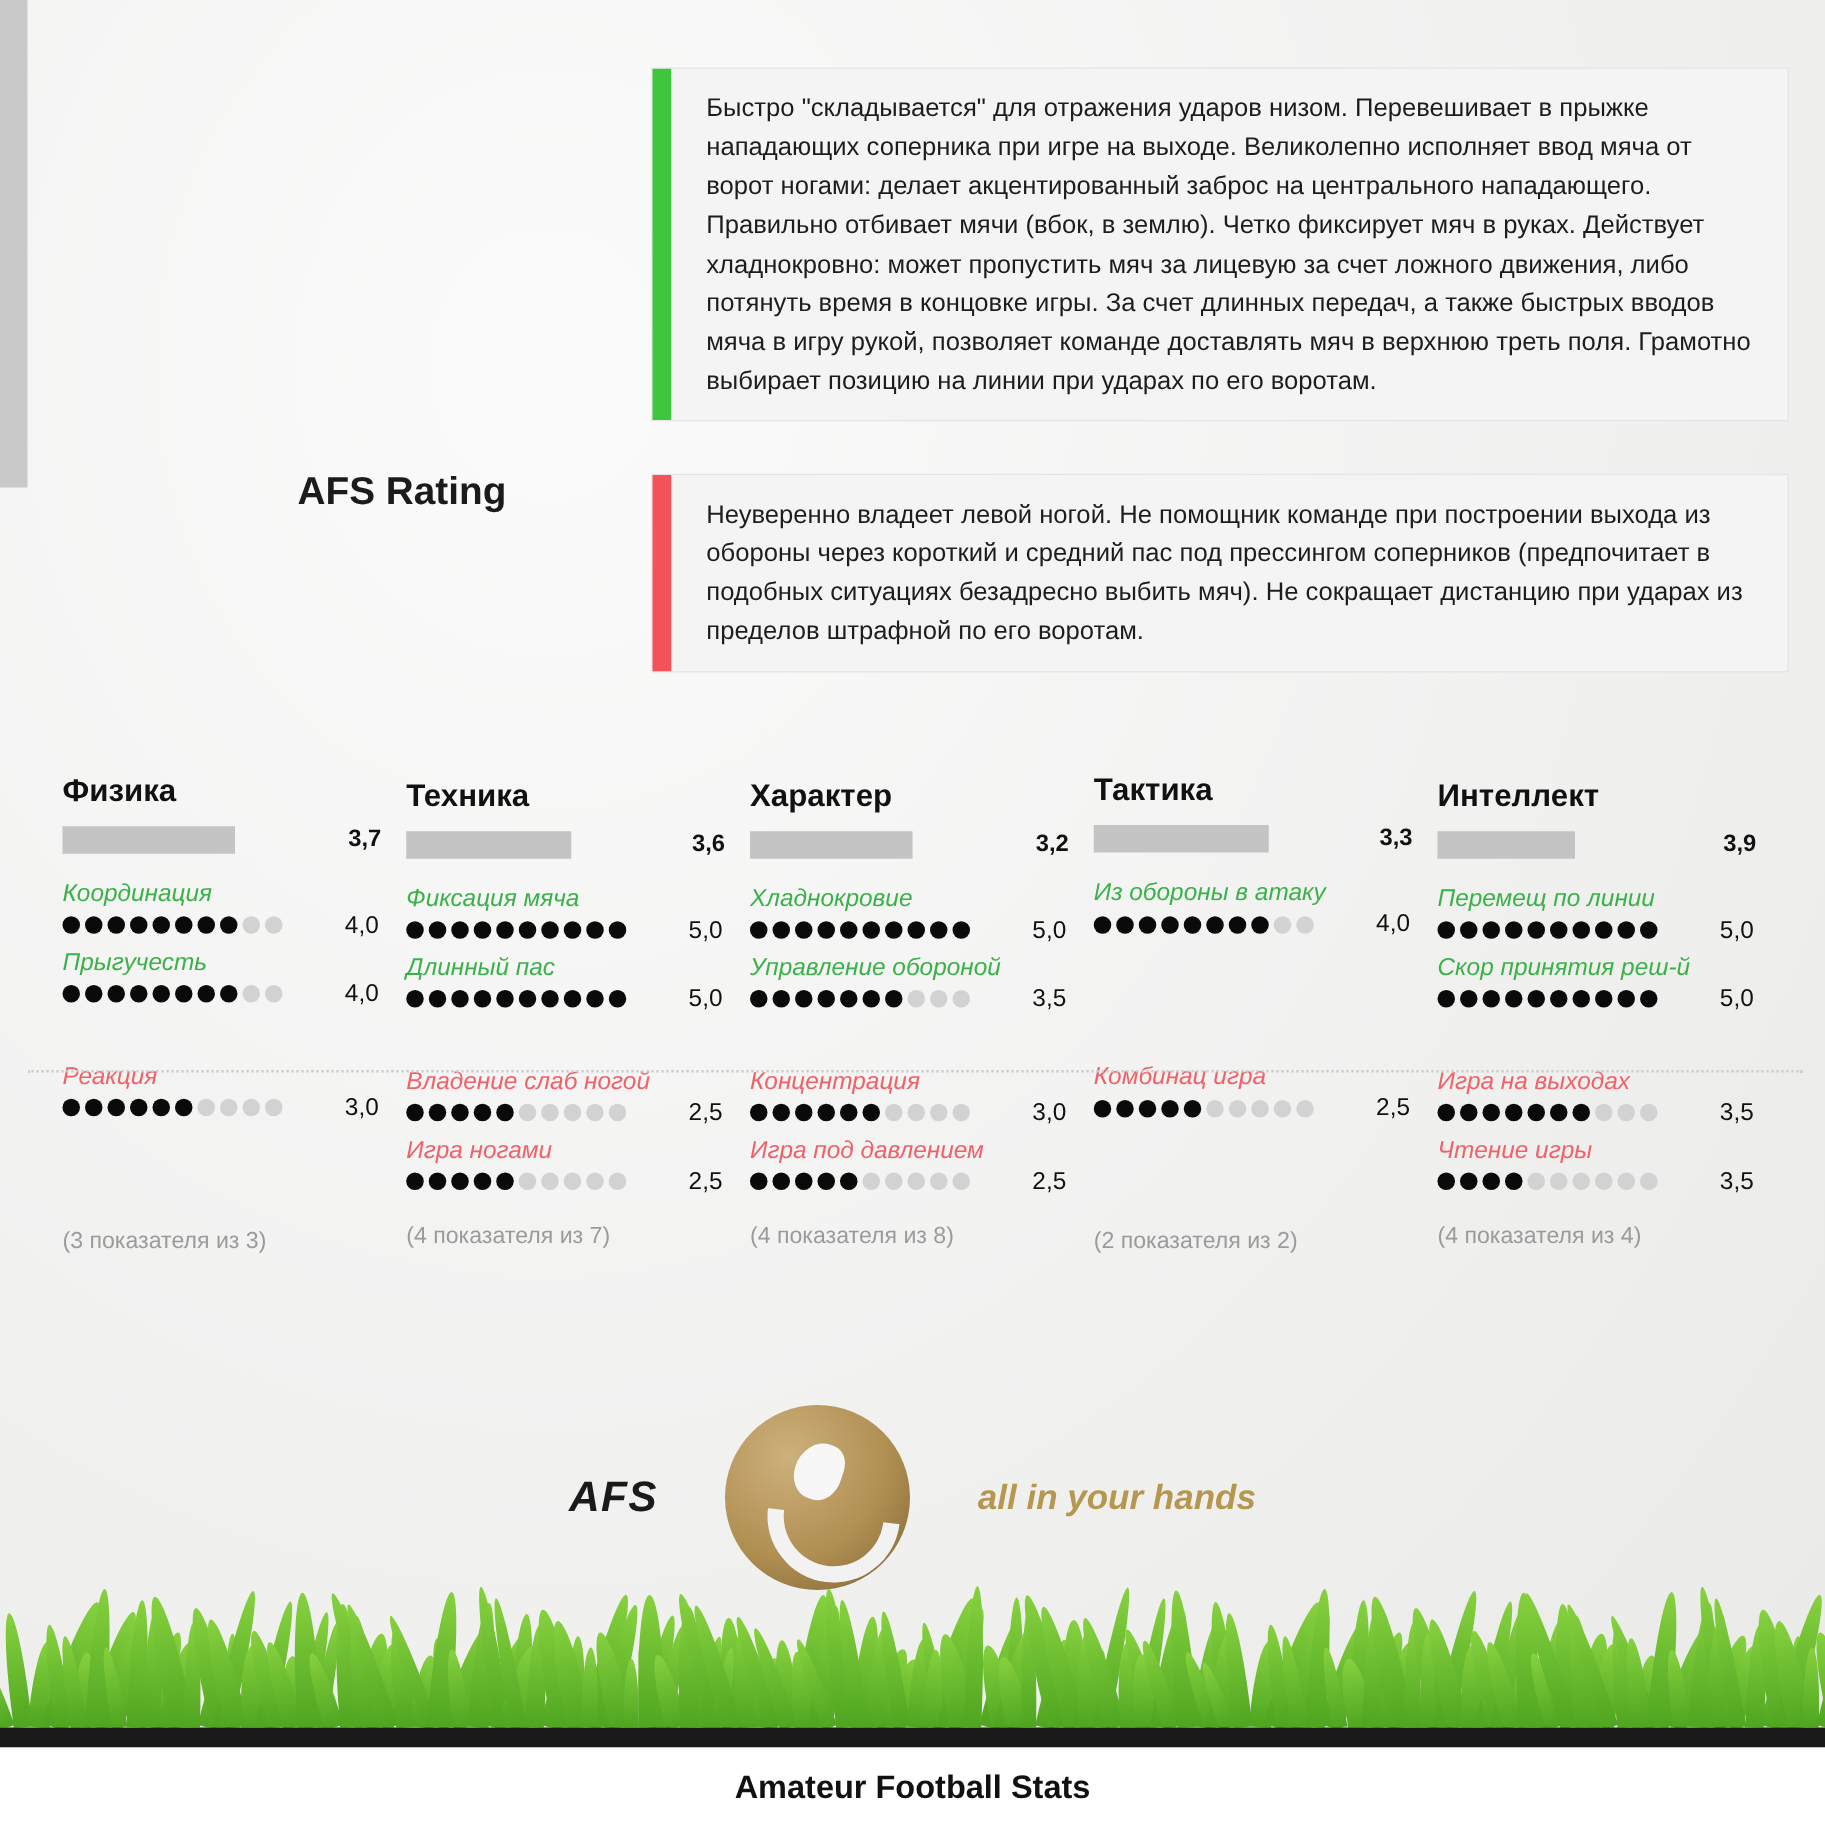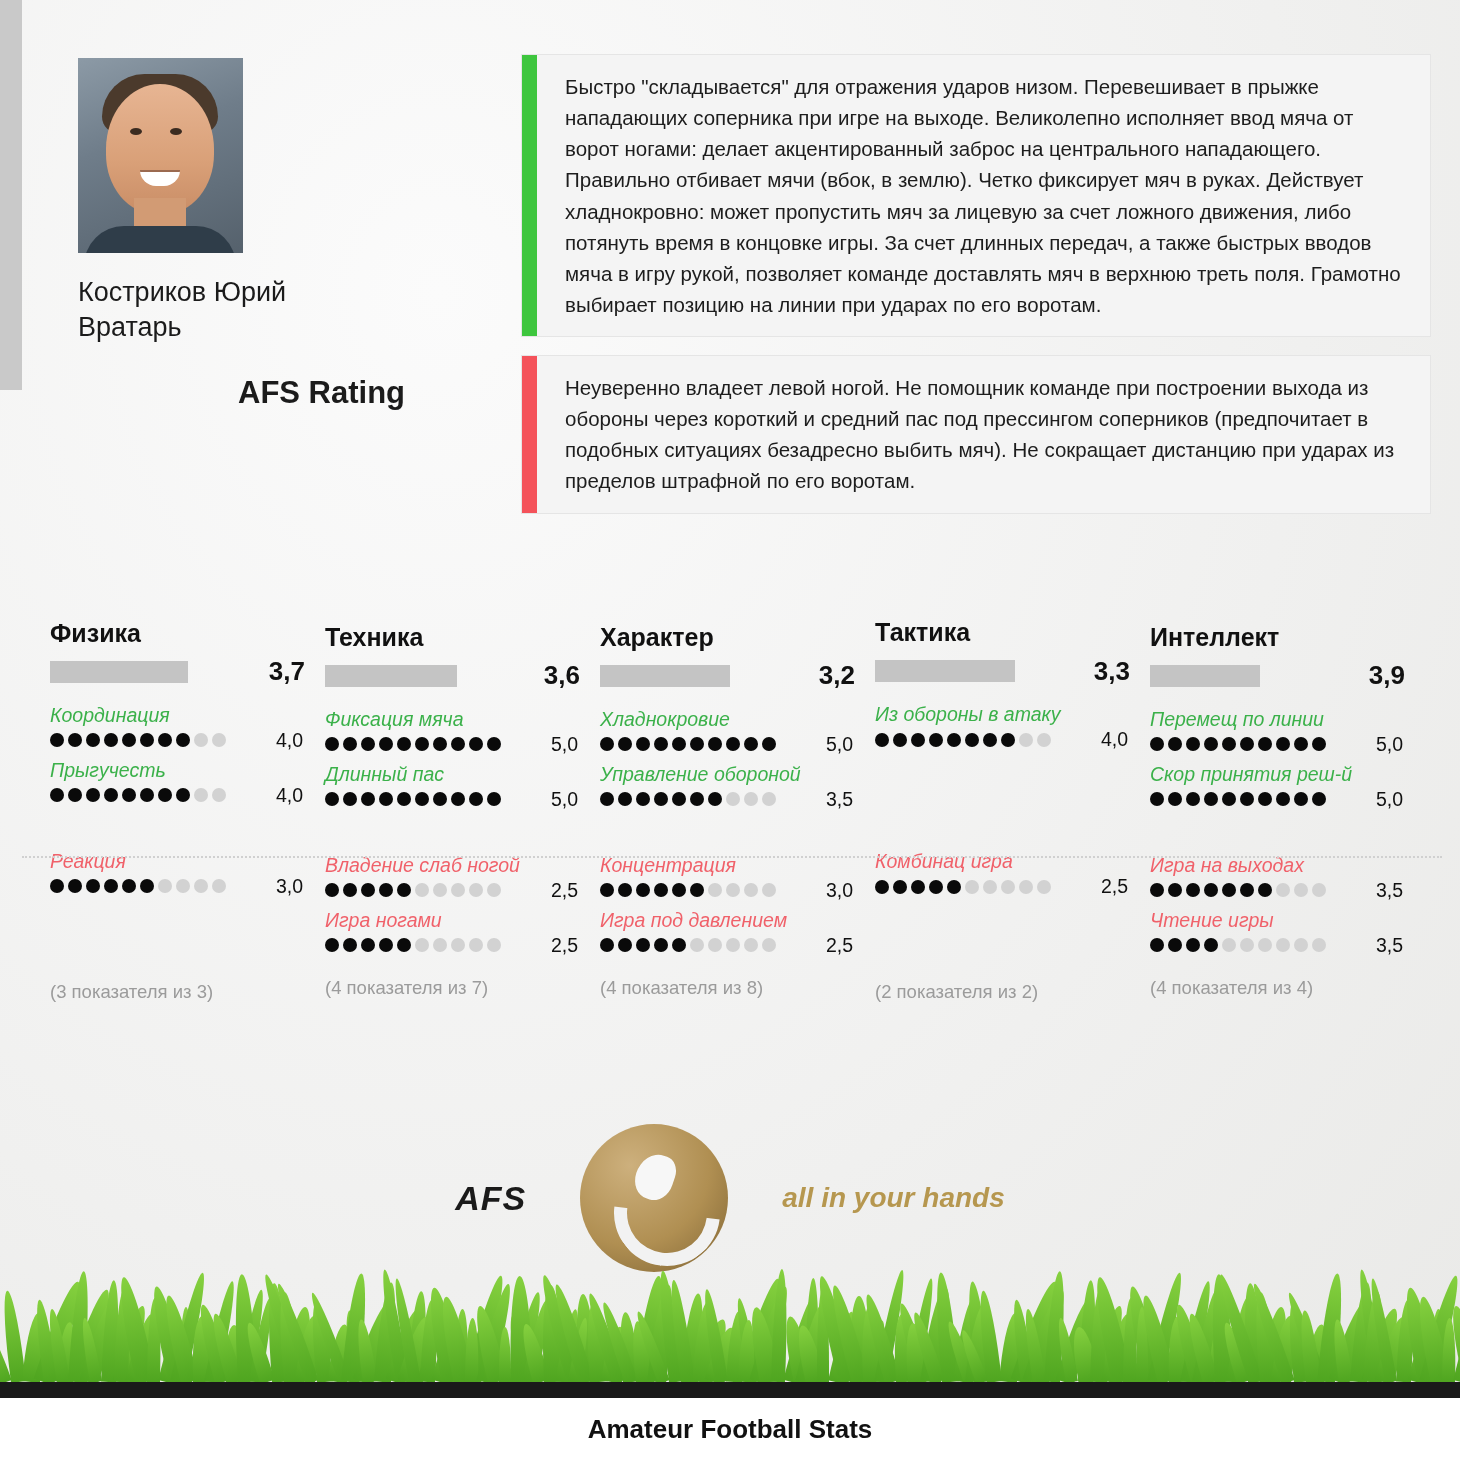--- a/index.html
+++ b/index.html
@@ -132,21 +132,21 @@
     font-size: 20.5px;
     line-height: 1.52;
     color: #1d1d1d;
   }
   .panel-positive {
     left: 522px; top: 55px;
     width: 908px;
   }
   .panel-positive .bar { background: #3ec63e; }
   .panel-negative {
-    left: 522px; top: 356px;
+    left: 522px; top: 380px;
     width: 908px;
   }
   .panel-negative .bar { background: #f4525a; }
   
   .cats {
     position: absolute;
     left: 50px; top: 618px;
     width: 1375px;
     display: flex;
     align-items: center;
@@ -169,21 +169,21 @@
     height: 32px;
     margin-bottom: 16px;
   }
   .cat-bar {
     height: 22px;
     background: #c4c4c4;
     flex: 0 0 auto;
   }
   .cat-score {
     margin-left: auto;
-    font-size: 26px;
+    font-size: 19px;
     font-weight: bold;
     color: #111111;
     padding-right: 6px;
   }
   .skill {
     margin-bottom: 7px;
   }
   .skill-name {
     font-size: 19.5px;
     font-style: italic;
@@ -308,33 +308,20 @@
     color: #111111;
   }
 </style>
 </head>
 <body>
 
 <div class="page">
 
   <div class="left-strip"></div>
 
-  <div class="photo-block">
-    <div class="photo">
-      <div class="hair"></div>
-      <div class="face"></div>
-      <div class="eye l"></div>
-      <div class="eye r"></div>
-      <div class="mouth"></div>
-      <div class="neck"></div>
-      <div class="shoulders"></div>
-    </div>
-    <div class="player-name">Костриков Юрий</div>
-    <div class="player-role">Вратарь</div>
-  </div>
 
   <div class="afs-rating-label">AFS Rating</div>
 
   <div class="panel panel-positive">
     <div class="bar"></div>
     <div class="text">Быстро "складывается" для отражения ударов низом. Перевешивает в прыжке нападающих соперника при игре на выходе. Великолепно исполняет ввод мяча от ворот ногами: делает акцентированный заброс на центрального нападающего. Правильно отбивает мячи (вбок, в землю). Четко фиксирует мяч в руках. Действует хладнокровно: может пропустить мяч за лицевую за счет ложного движения, либо потянуть время в концовке игры. За счет длинных передач, а также быстрых вводов мяча в игру рукой, позволяет команде доставлять мяч в верхнюю треть поля. Грамотно выбирает позицию на линии при ударах по его воротам.</div>
   </div>
 
   <div class="panel panel-negative">
     <div class="bar"></div>

